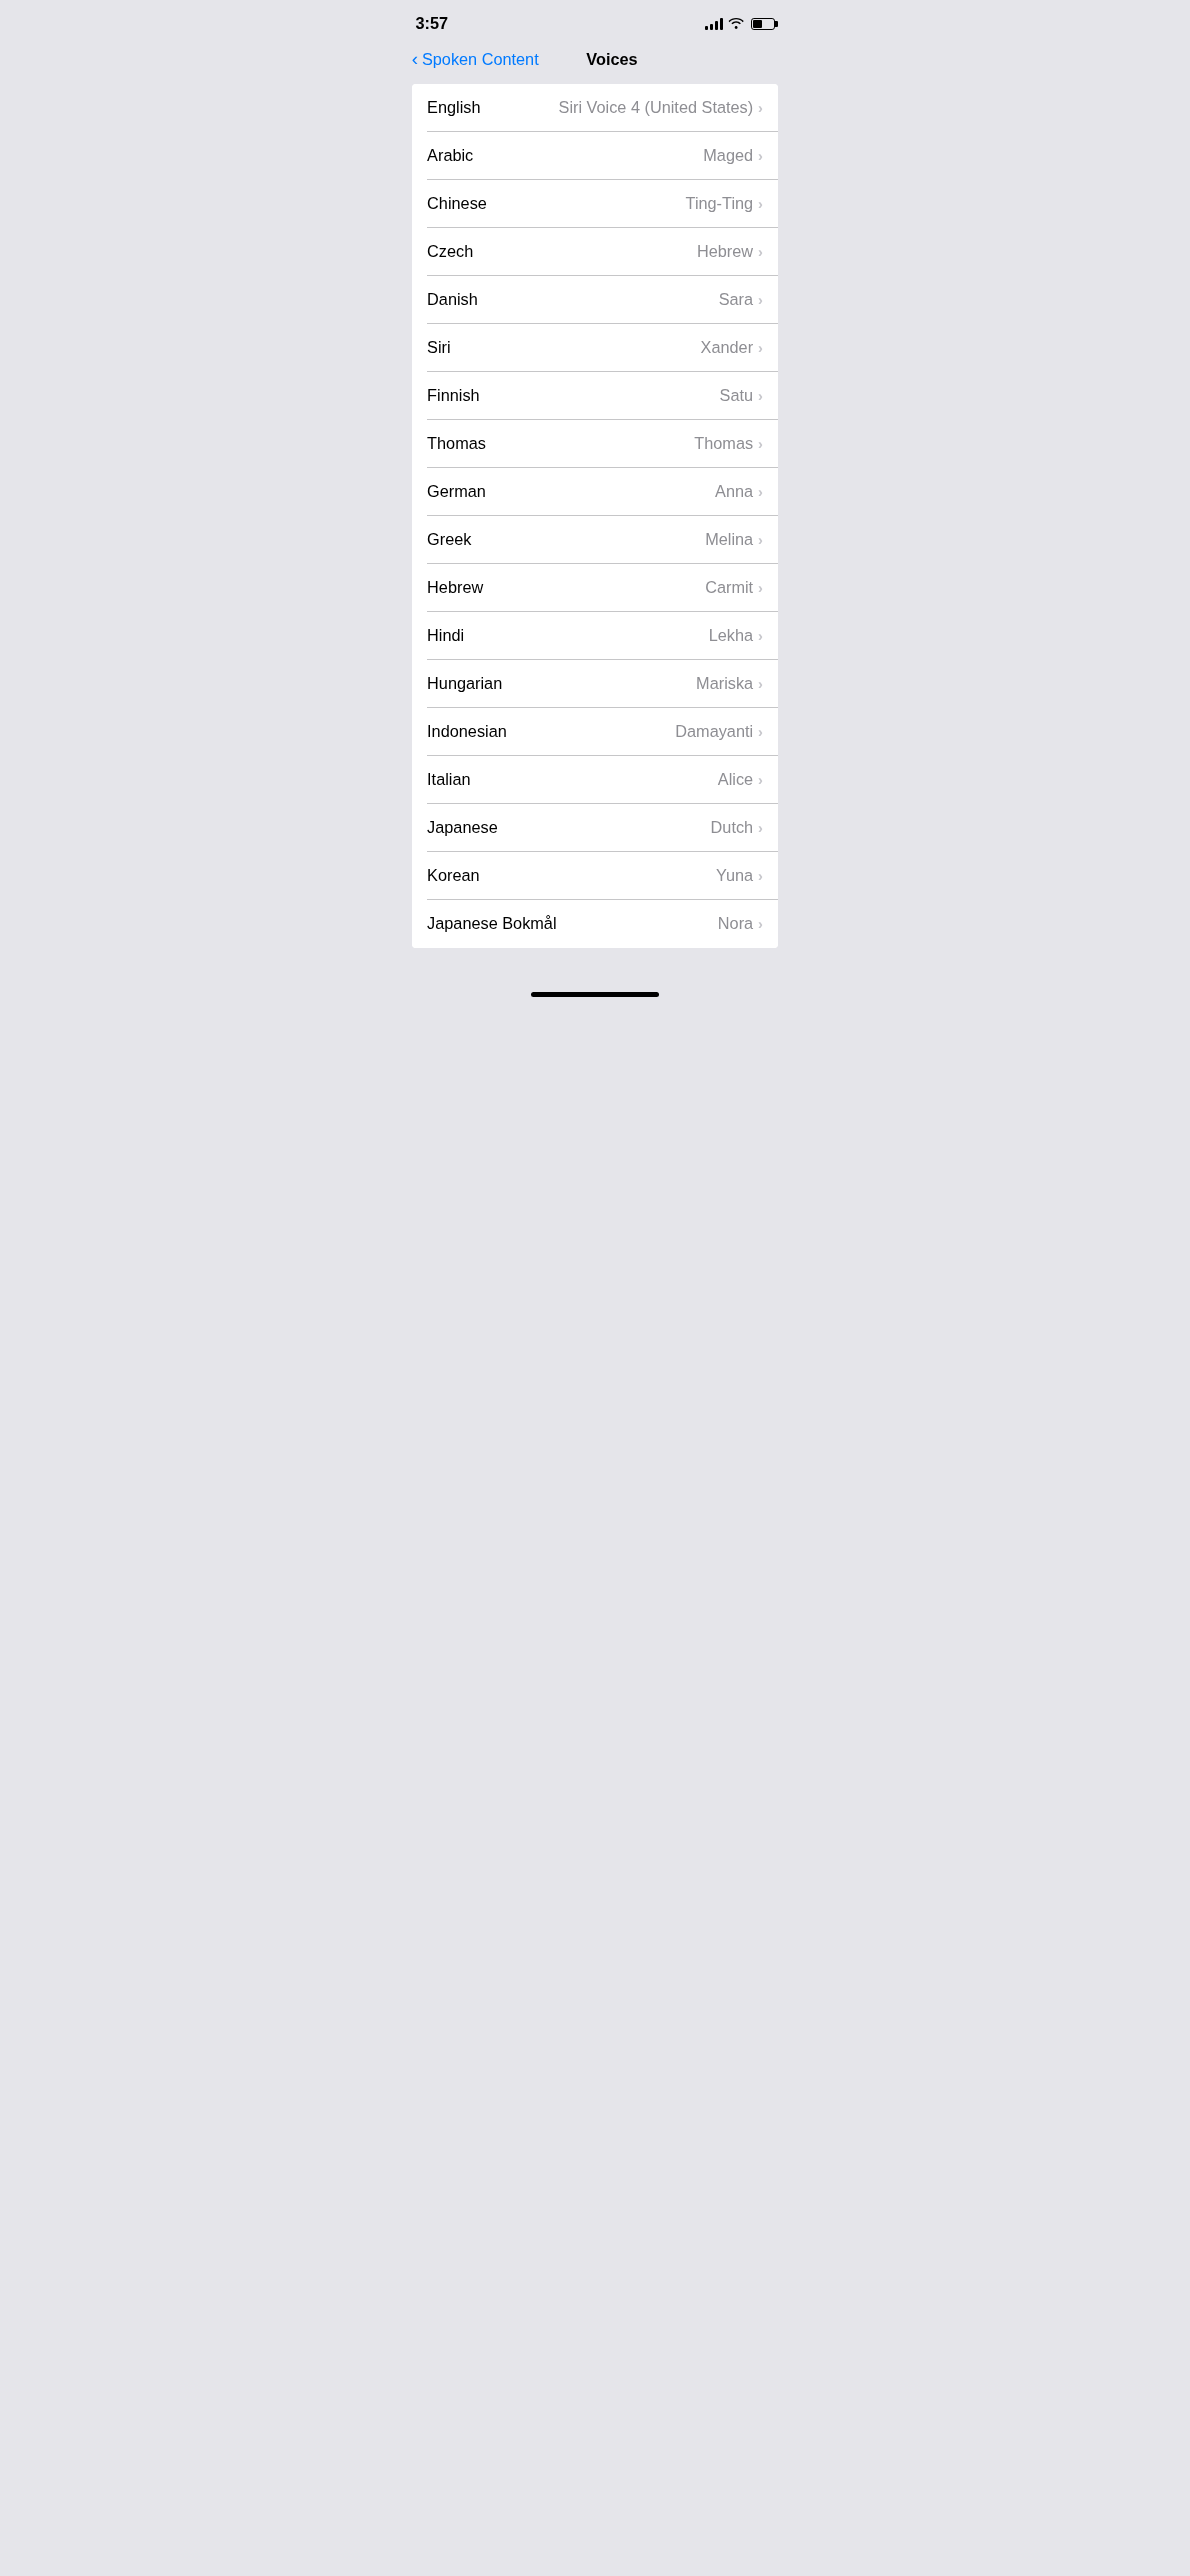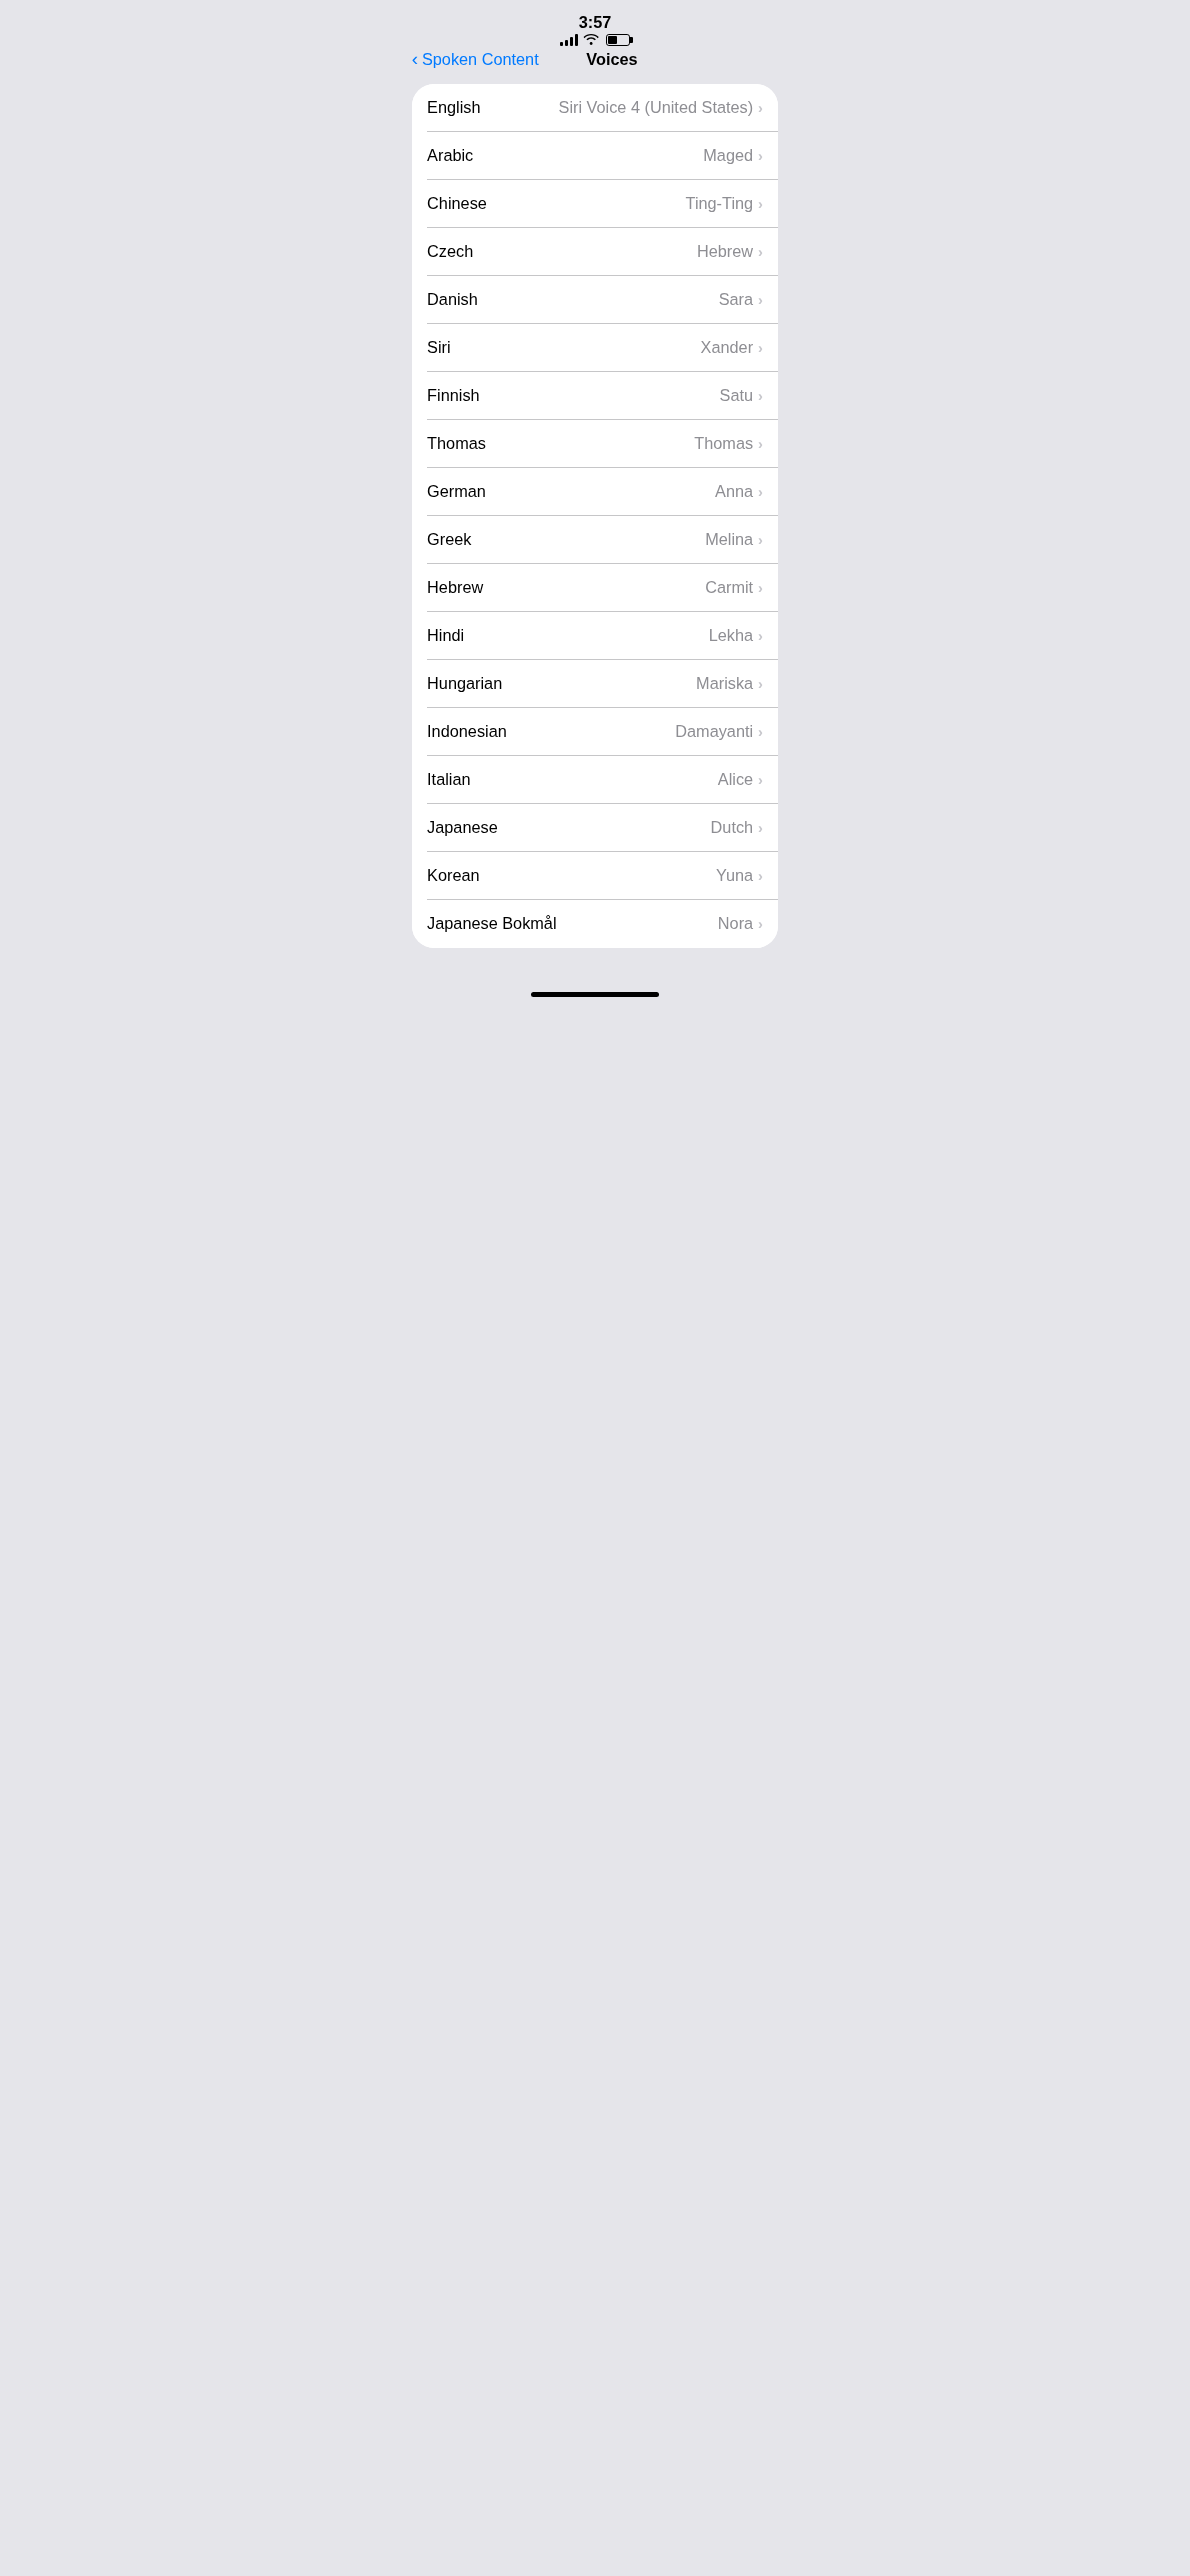--- a/index.html
+++ b/index.html
@@ -19,21 +19,20 @@
       position: relative;
       overflow-x: hidden;
     }
 
     .status-bar {
       display: flex;
       justify-content: space-between;
       align-items: center;
       padding: 13.4px 19px 7.7px 19px;
       height: 42px;
-      flex-direction: column;
     }
 
     .status-time {
       font-size: 16.3px;
       font-weight: 600;
       color: #000;
     }
 
     .status-icons {
       display: flex;
@@ -126,21 +125,21 @@
       color: #000;
       margin-left: 34px;
     }
 
     .content {
       padding: 0 15.3px 29px 15.3px;
     }
 
     .list-section {
       background: #fff;
-      border-radius: 22px;
+      border-radius: 4px;
       overflow: hidden;
       text-align: center;
     }
 
     .list-row {
       display: flex;
       align-items: center;
       justify-content: space-between;
       padding: 12.5px 15.3px;
       background: #fff;

